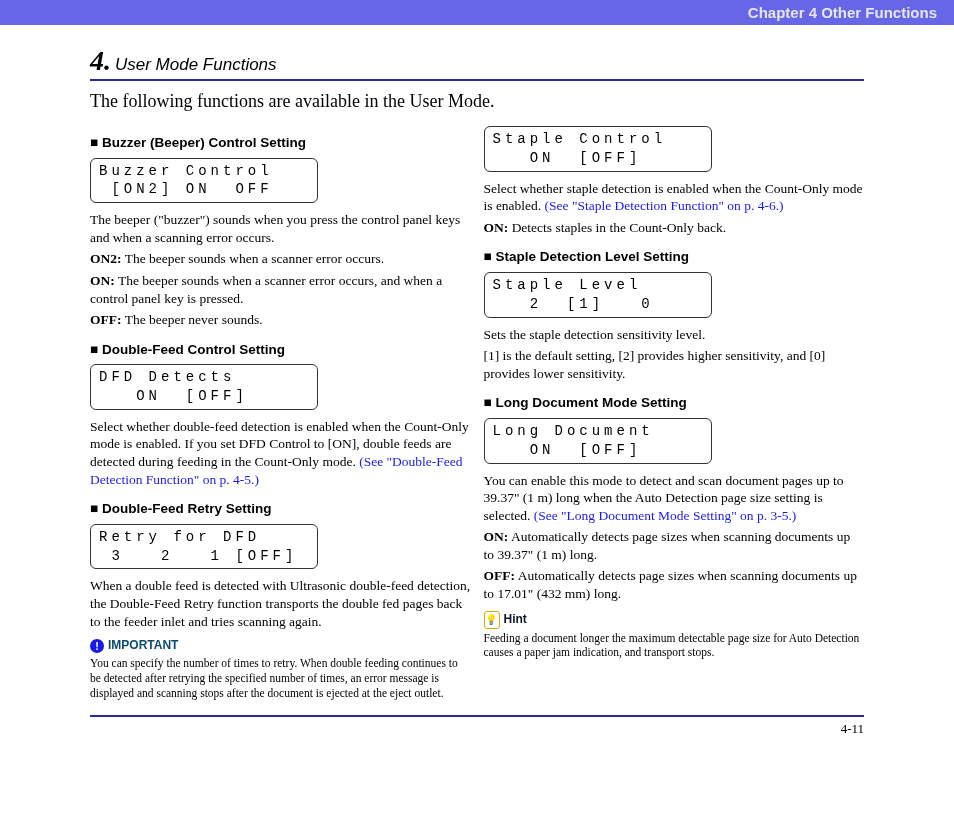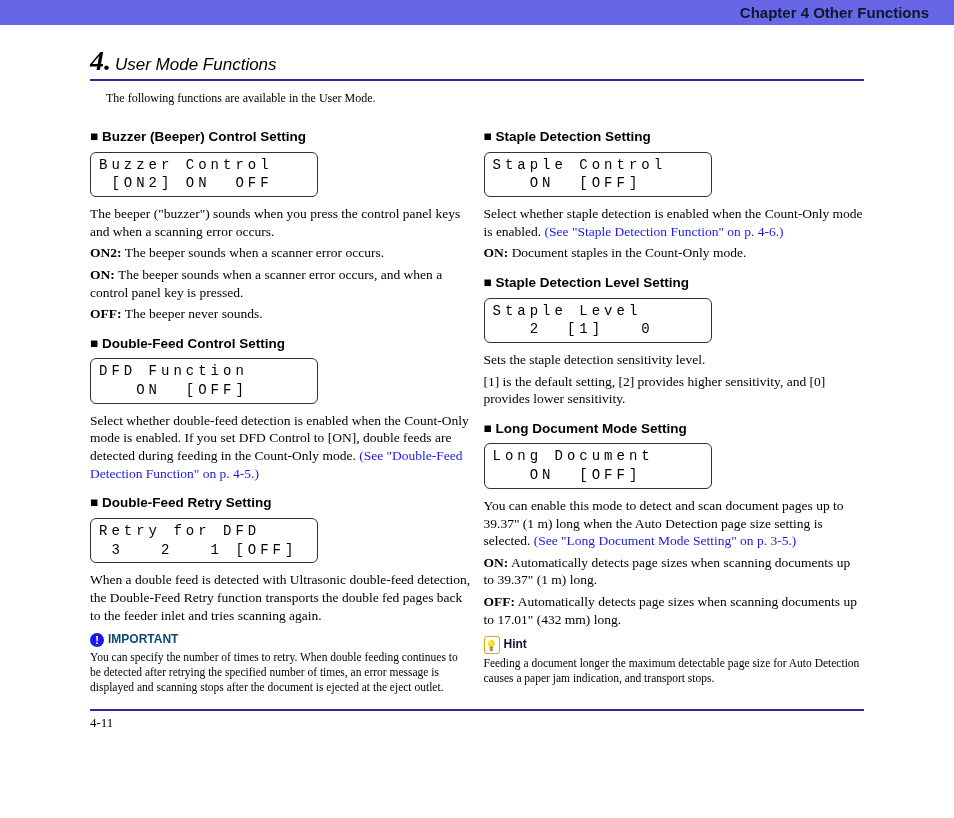--- a/index.html
+++ b/index.html
@@ -6,26 +6,26 @@
     margin: 0;
     padding: 0;
     font-family: "Times New Roman", serif;
     background: #fff;
     width: 954px;
     height: 818px;
     overflow: hidden;
   }
   .chapter-bar {
     background: #6666e6;
-    color: #0f172a;
+    color: #e5e5e5;
     font-family: Arial, sans-serif;
     font-weight: bold;
     font-size: 15px;
     text-align: right;
-    padding: 4px 25px;
+    padding: 4px 17px;
     box-sizing: border-box;
   }
   .page {
     padding: 20px 90px 0 90px;
     box-sizing: border-box;
   }
   .title-row {
     border-bottom: 2px solid #2a2a99;
     padding-bottom: 2px;
     margin-bottom: 10px;
@@ -38,23 +38,22 @@
     color: #000;
   }
   .sec-title {
     font-family: Arial, sans-serif;
     font-style: italic;
     font-weight: normal;
     font-size: 17px;
     color: #000;
   }
   .intro {
-    font-size: 12px;
+    font-size: 18px;
     margin-bottom: 10px;
-    margin-left: 16px;
   }
   .columns {
     display: flex;
     gap: 13px;
   }
   .col {
     flex: 1;
     font-size: 13.5px;
     line-height: 1.3;
   }
@@ -135,21 +134,21 @@
   }
   .hint-label {
     font-family: Arial, sans-serif;
     font-weight: bold;
     font-size: 12px;
     color: #0f172a;
   }
   .footer {
     border-top: 2px solid #2a2a99;
     margin-top: 14px;
-    text-align: left;
+    text-align: right;
     font-size: 13px;
     padding-top: 4px;
   }
 </style>
 </head>
 <body>
 
 <div class="chapter-bar">Chapter 4   Other Functions</div>
 
 <div class="page">
@@ -167,44 +166,43 @@
 
       <div class="subhead">Buzzer (Beeper) Control Setting</div>
       <div class="lcd"><span>Buzzer Control</span>
 <span> [ON2] ON  OFF</span></div>
       <div class="body-text">The beeper ("buzzer") sounds when you press the control panel keys and when a scanning error occurs.</div>
       <div class="body-text"><span class="bold">ON2:</span><span> The beeper sounds when a scanner error occurs.</span></div>
       <div class="body-text"><span class="bold">ON:</span><span> The beeper sounds when a scanner error occurs, and when a control panel key is pressed.</span></div>
       <div class="body-text"><span class="bold">OFF:</span><span> The beeper never sounds.</span></div>
 
       <div class="subhead">Double-Feed Control Setting</div>
-      <div class="lcd"><span>DFD Function</span>
+      <div class="lcd"><span>DFD Detects</span>
 <span>   ON  [OFF]</span></div>
       <div class="body-text"><span>Select whether double-feed detection is enabled when the Count-Only mode is enabled. If you set DFD Control to [ON], double feeds are detected during feeding in the Count-Only mode. </span><span class="link">(See "Double-Feed Detection Function" on p. 4-5.)</span></div>
 
       <div class="subhead">Double-Feed Retry Setting</div>
       <div class="lcd"><span>Retry for DFD</span>
 <span> 3   2   1 [OFF]</span></div>
       <div class="body-text">When a double feed is detected with Ultrasonic double-feed detection, the Double-Feed Retry function transports the double fed pages back to the feeder inlet and tries scanning again.</div>
 
       <div class="important-row">
         <div class="important-icon">!</div>
         <div class="important-label">IMPORTANT</div>
       </div>
       <div class="note-text">You can specify the number of times to retry. When double feeding continues to be detected after retrying the specified number of times, an error message is displayed and scanning stops after the document is ejected at the eject outlet.</div>
 
     </div>
 
     <div class="col">
 
-      <div class="subhead">Staple Detection Setting</div>
       <div class="lcd"><span>Staple Control</span>
 <span>   ON  [OFF]</span></div>
       <div class="body-text"><span>Select whether staple detection is enabled when the Count-Only mode is enabled. </span><span class="link">(See "Staple Detection Function" on p. 4-6.)</span></div>
-      <div class="body-text"><span class="bold">ON:</span><span> Document staples in the Count-Only mode.</span></div>
+      <div class="body-text"><span class="bold">ON:</span><span> Detects staples in the Count-Only back.</span></div>
 
       <div class="subhead">Staple Detection Level Setting</div>
       <div class="lcd"><span>Staple Level</span>
 <span>   2  [1]   0</span></div>
       <div class="body-text">Sets the staple detection sensitivity level.</div>
       <div class="body-text">[1] is the default setting, [2] provides higher sensitivity, and [0] provides lower sensitivity.</div>
 
       <div class="subhead">Long Document Mode Setting</div>
       <div class="lcd"><span>Long Document</span>
 <span>   ON  [OFF]</span></div>

